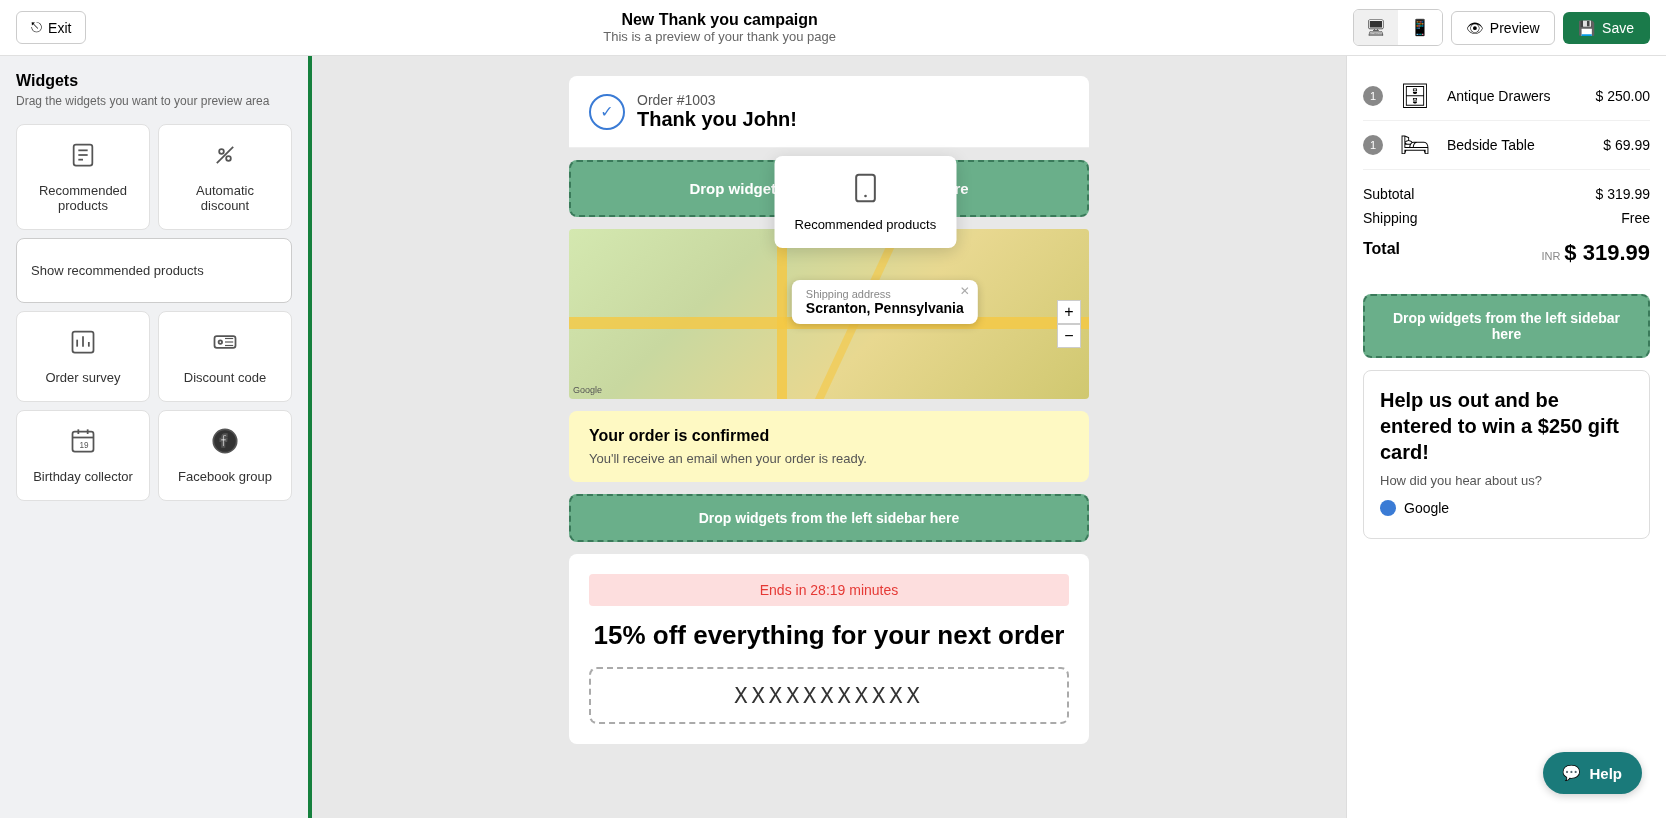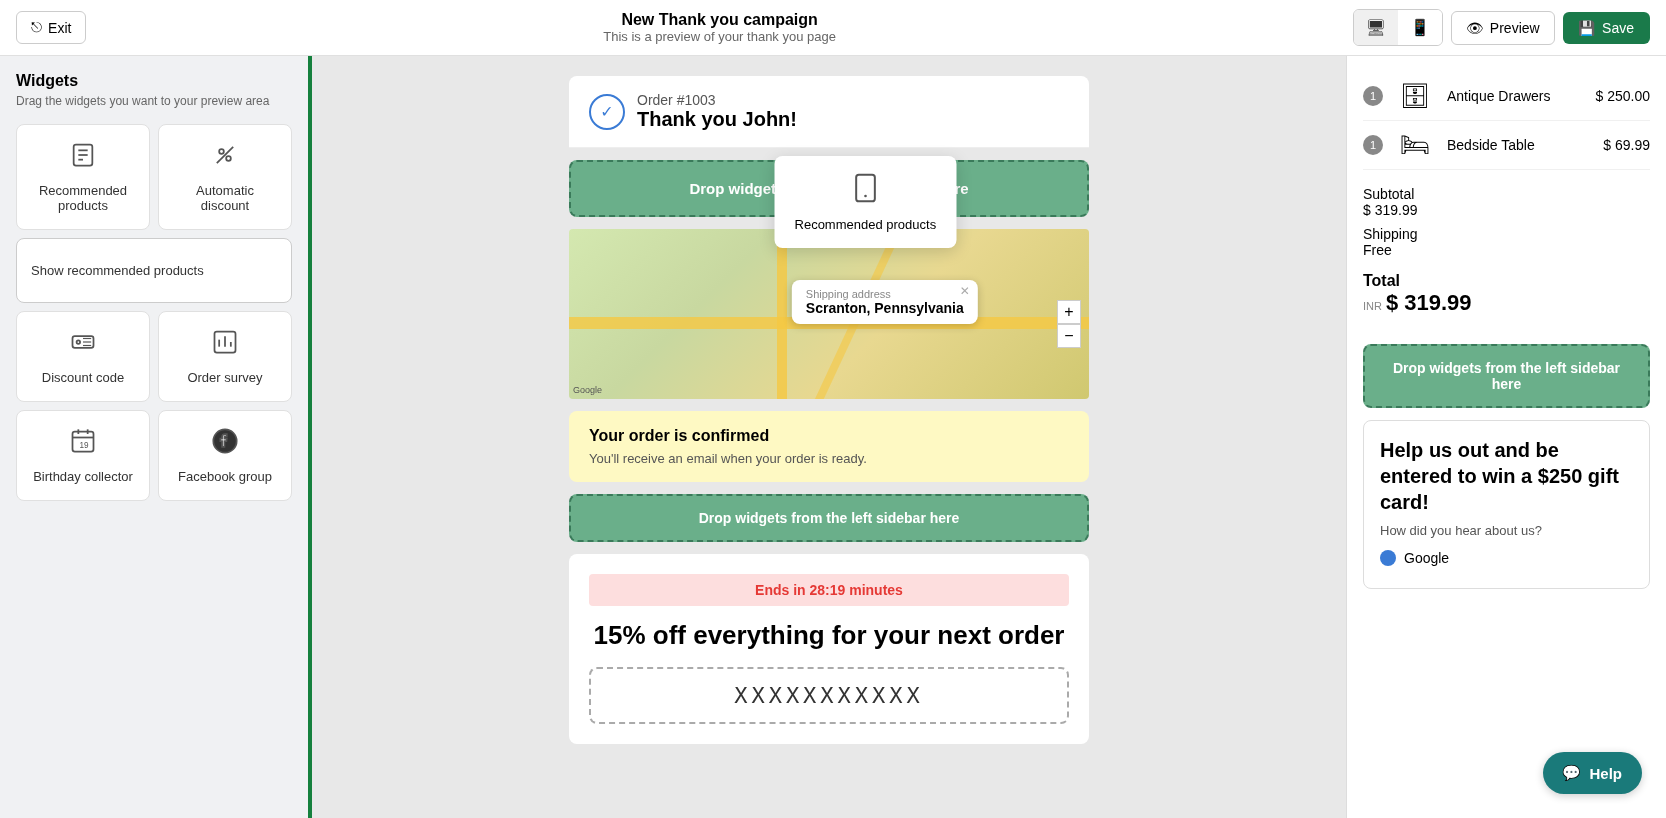--- a/index.html
+++ b/index.html
@@ -152,21 +152,21 @@
     .confirmed-box h3 { font-size: 16px; font-weight: 700; margin-bottom: 6px; }
     .confirmed-box p { font-size: 13px; color: #555; }
 
     
     .discount-box {
       background: #fff; border-radius: 8px; padding: 20px;
       margin-top: 12px; text-align: center;
     }
     .discount-timer-bar {
       background: #fddede; border-radius: 4px; padding: 8px;
-      color: #e53935; font-weight: 700; font-size: 14px; margin-bottom: 14px;
+      color: #e53935; font-weight: 400; font-size: 14px; margin-bottom: 14px;
     }
     .discount-headline {
       font-size: 26px; font-weight: 900; line-height: 1.2; margin-bottom: 16px;
     }
     .discount-code-box {
       border: 2px dashed #aaa; border-radius: 8px; padding: 14px;
       font-family: monospace; font-size: 22px; letter-spacing: 4px; color: #333;
     }
 
     
@@ -192,21 +192,21 @@
       background: #888; color: #fff; border-radius: 50%;
       width: 20px; height: 20px; font-size: 11px;
       display: flex; align-items: center; justify-content: center;
       flex-shrink: 0;
     }
     .item-icon { font-size: 24px; width: 40px; text-align: center; }
     .item-name { font-size: 14px; flex: 1; }
     .item-price { font-size: 14px; font-weight: 500; }
 
     .order-totals { padding: 12px 0; }
-    .total-row { display: flex; justify-content: space-between; padding: 4px 0; font-size: 14px; flex-direction: column; }
+    .total-row { display: flex; justify-content: space-between; padding: 4px 0; font-size: 14px; }
     .total-row.grand { font-weight: 700; font-size: 16px; padding-top: 10px; }
     .total-row.grand .price { font-size: 22px; }
 
     .right-drop-zone {
       background: #6aaf8a; border: 2px dashed #3a7a5a;
       border-radius: 8px; padding: 14px; text-align: center;
       color: #fff; font-weight: 600; font-size: 14px; margin: 12px 0;
     }
 
     .survey-box {
@@ -290,40 +290,40 @@
         <span>Automatic discount</span>
       </div>
 
       <div class="show-rec-card">
         <span>Show recommended products</span>
       </div>
 
       <div class="widget-card">
         <div class="widget-icon">
           <svg viewBox="0 0 24 24">
+              <rect x="3" y="3" width="18" height="18" rx="2"></rect>
+              <line x1="7" y1="16" x2="7" y2="10"></line>
+              <line x1="12" y1="16" x2="12" y2="7"></line>
+              <line x1="17" y1="16" x2="17" y2="12"></line>
+            </svg>
+        </div>
+        <span>Order survey</span>
+      </div>
+
+      <div class="widget-card">
+        <div class="widget-icon">
+          <svg viewBox="0 0 24 24">
               <rect x="3" y="7" width="18" height="10" rx="2"></rect>
               <circle cx="8" cy="12" r="1.5"></circle>
               <line x1="12" y1="9" x2="19" y2="9" stroke-width="1"></line>
               <line x1="12" y1="12" x2="19" y2="12" stroke-width="1"></line>
               <line x1="12" y1="15" x2="19" y2="15" stroke-width="1"></line>
             </svg>
         </div>
         <span>Discount code</span>
-      </div>
-
-      <div class="widget-card">
-        <div class="widget-icon">
-          <svg viewBox="0 0 24 24">
-              <rect x="3" y="3" width="18" height="18" rx="2"></rect>
-              <line x1="7" y1="16" x2="7" y2="10"></line>
-              <line x1="12" y1="16" x2="12" y2="7"></line>
-              <line x1="17" y1="16" x2="17" y2="12"></line>
-            </svg>
-        </div>
-        <span>Order survey</span>
       </div>
 
       <div class="widget-card">
         <div class="widget-icon">
           <svg viewBox="0 0 24 24">
               <rect x="3" y="4" width="18" height="17" rx="2"></rect>
               <line x1="3" y1="9" x2="21" y2="9"></line>
               <line x1="8" y1="2" x2="8" y2="6"></line>
               <line x1="16" y1="2" x2="16" y2="6"></line>
               <text x="9" y="18" font-size="7" fill="#555" stroke="none">19</text>

